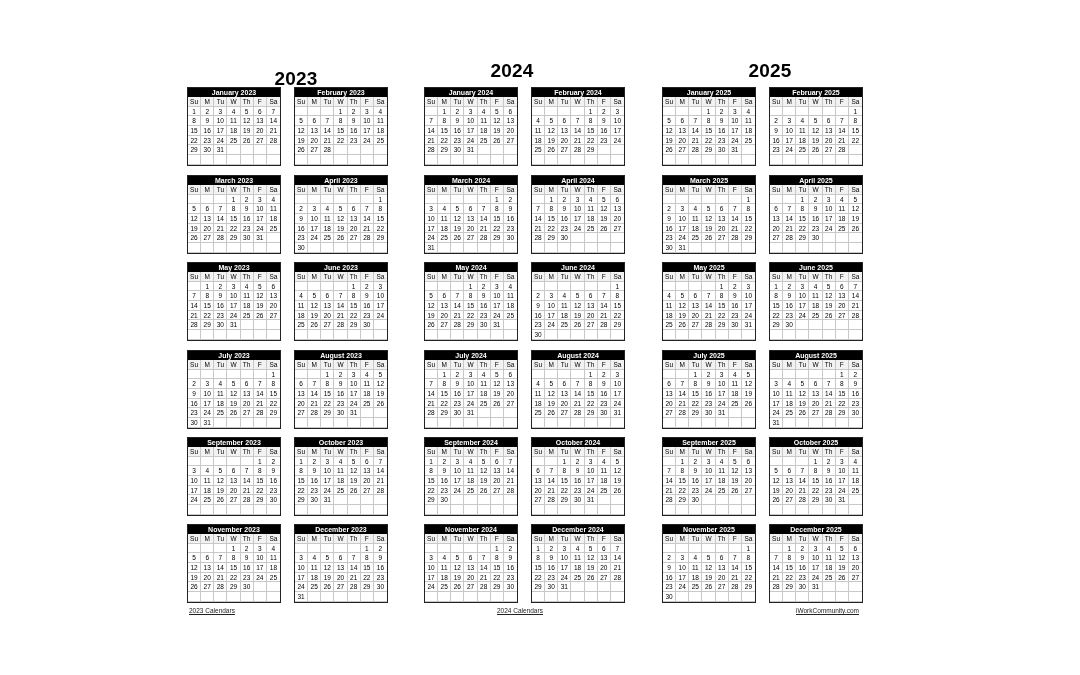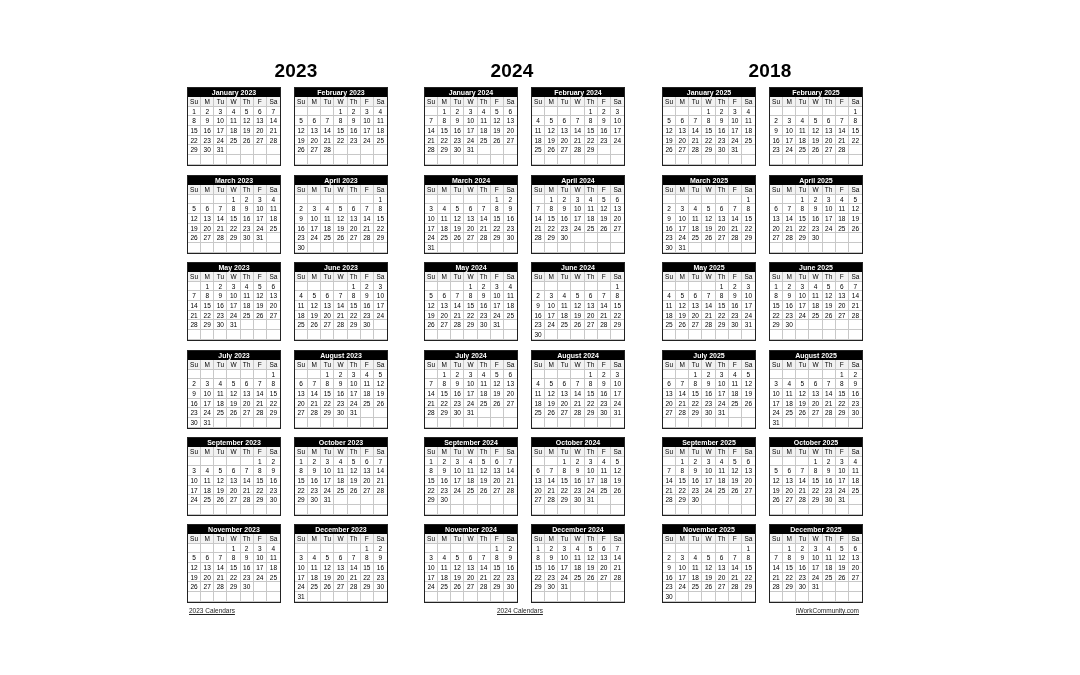--- a/index.html
+++ b/index.html
@@ -33,21 +33,21 @@
   .cell.dow { background: #f2f2f2; }
   .footer {
     position: absolute; top: 607px; font-size: 6.5px;
     text-decoration: underline; color: #222;
   }
 </style>
 </head>
 <body>
 
 <div id="root">
-    <div class="year-title" style="left: 256px;">2023</div>
+    <div class="year-title" style="left: 256px; margin-top: 8px;">2023</div>
     <div class="month" style="left: 187px; top: 87px;">
       <div class="month-head">January 2023</div>
       <div class="grid">
         <div class="cell dow">Su</div>
         <div class="cell dow">M</div>
         <div class="cell dow">Tu</div>
         <div class="cell dow">W</div>
         <div class="cell dow">Th</div>
         <div class="cell dow">F</div>
         <div class="cell dow">Sa</div>
@@ -1333,21 +1333,21 @@
         <div class="cell"></div>
         <div class="cell"></div>
         <div class="cell"></div>
         <div class="cell"></div>
         <div class="cell"></div>
         <div class="cell"></div>
         <div class="cell"></div>
       </div>
     </div>
     <div class="footer" style="left: 497px;">2024 Calendars</div>
-    <div class="year-title" style="left: 730px;">2018</div>
+    <div class="year-title" style="left: 730px;">2025</div>
     <div class="month" style="left: 662px; top: 87px;">
       <div class="month-head">January 2025</div>
       <div class="grid">
         <div class="cell dow">Su</div>
         <div class="cell dow">M</div>
         <div class="cell dow">Tu</div>
         <div class="cell dow">W</div>
         <div class="cell dow">Th</div>
         <div class="cell dow">F</div>
         <div class="cell dow">Sa</div>

